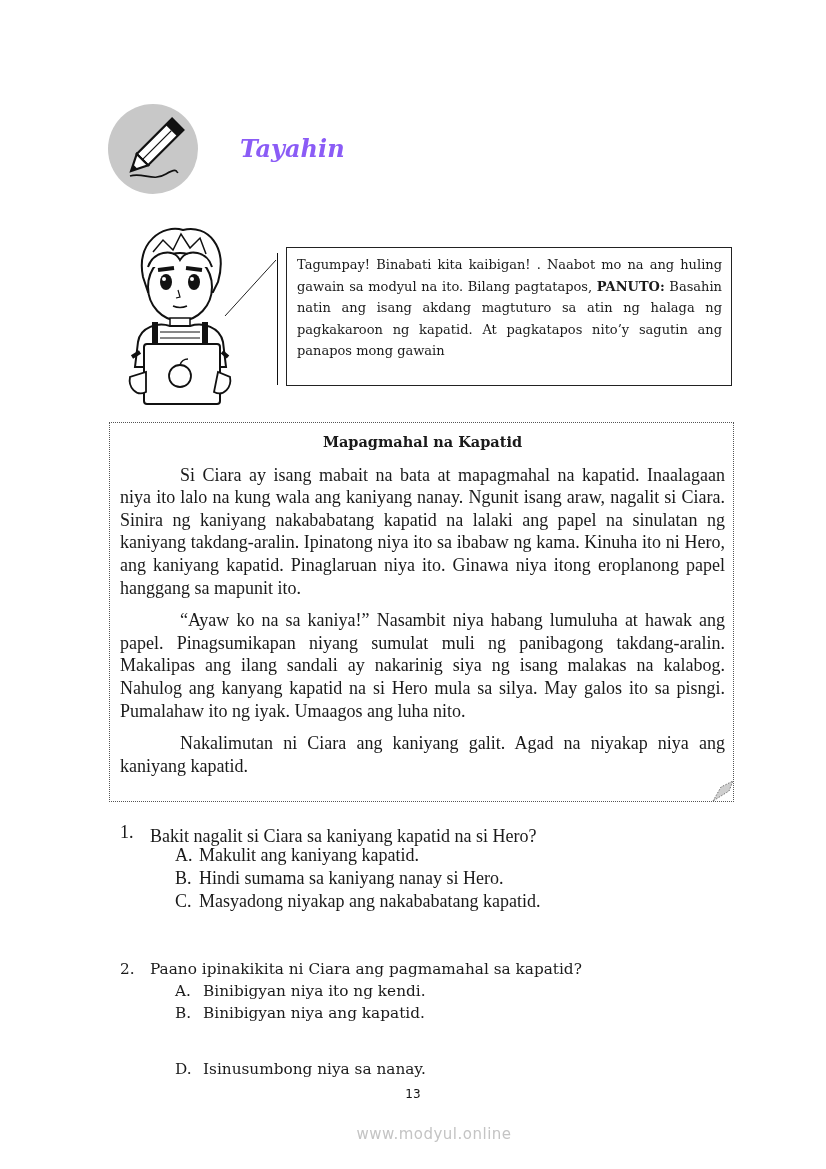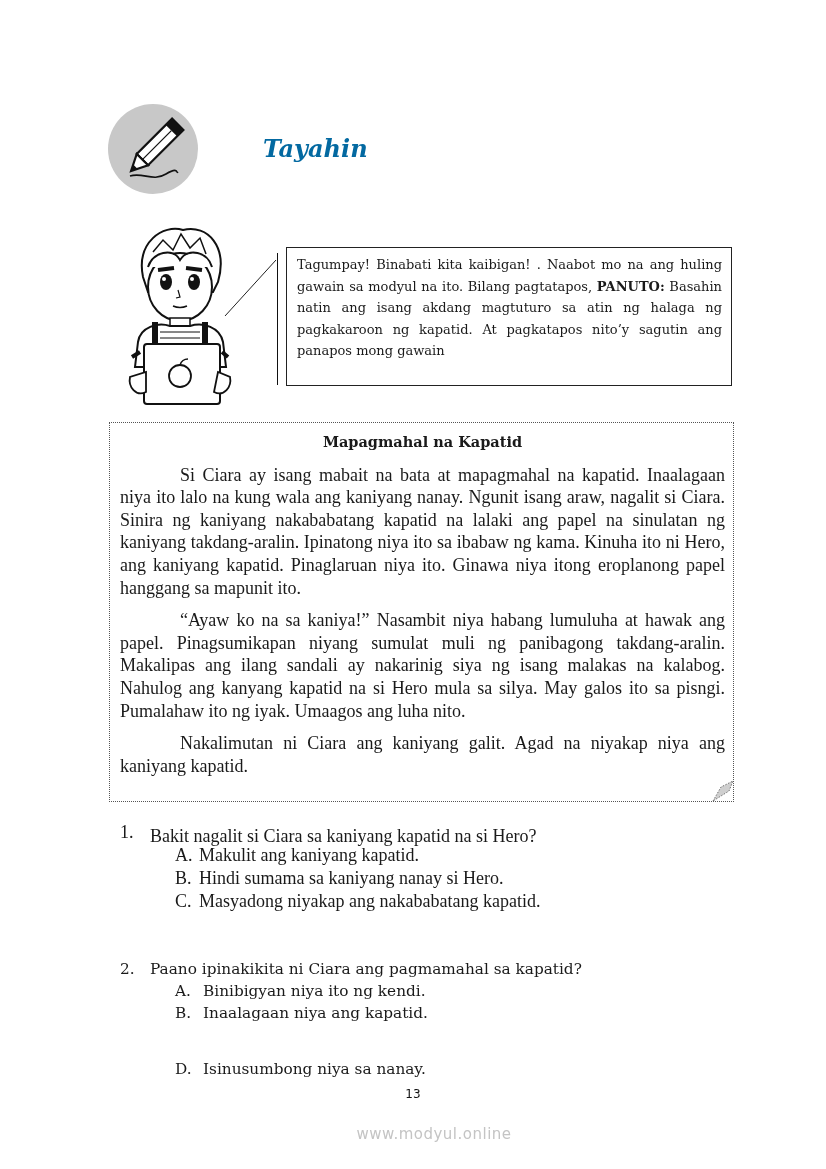--- a/index.html
+++ b/index.html
@@ -1,21 +1,21 @@
 <!DOCTYPE html>
 <html><head>
 <meta charset="utf-8">
 <style>
   html, body { margin:0; padding:0; background:#ffffff; }
   body { width:826px; height:1169px; position:relative; overflow:hidden; color:#1a1a1a;
          font-family:"DejaVu Serif", serif; }
   .abs { position:absolute; }
 
   .pencil-circle { left:108px; top:104px; width:90px; height:90px; border-radius:50%; background:#c8c8c8; }
-  .title { left:240px; top:134px; font-family:"DejaVu Serif", serif; font-weight:bold; font-style:italic; font-size:24px; color:#0369a1;margin-left:23px; }
+  .title { left:240px; top:134px; font-family:"DejaVu Serif", serif; font-weight:bold; font-style:italic; font-size:24px; color:#8b5cf6; }
 
   .boy { left:118px; top:222px; width:125px; height:185px; }
   .pointer { left:220px; top:250px; width:60px; height:70px; }
   .vline { left:277px; top:253px; width:1px; height:132px; background:#111; }
 
   .instr-box { left:286px; top:247px; width:446px; height:139px; border:1.3px solid #222; box-sizing:border-box;
                padding:6px 9px 0 10px; font-family:"DejaVu Serif", serif; font-size:13px; line-height:21.5px;
                text-align:justify; text-align-last:left; }
   .instr-box b { font-weight:bold; }
 
@@ -105,18 +105,18 @@
   <span class="stem" style="top:4px;font-family:Liberation Serif, serif;">Bakit nagalit si Ciara sa kaniyang kapatid na si Hero?</span>
   <div class="opt" style="top:23px;"><span class="letter">A.</span><span>Makulit ang kaniyang kapatid.</span></div>
   <div class="opt" style="top:46px;"><span class="letter">B.</span><span>Hindi sumama sa kaniyang nanay si Hero.</span></div>
   <div class="opt" style="top:69px;"><span class="letter">C.</span><span>Masyadong niyakap ang nakababatang kapatid.</span></div>
 </div>
 
 <div class="abs q q2" style="left:120px; top:958px; width:620px; height:120px;">
   <span class="num" style="top:0;">2.</span>
   <span class="stem" style="top:0;">Paano ipinakikita ni Ciara ang pagmamahal sa kapatid?</span>
   <div class="opt" style="top:22px;"><span class="letter">A.</span><span>Binibigyan niya ito ng kendi.</span></div>
-  <div class="opt" style="top:44px;"><span class="letter">B.</span><span>Inaalagaan niya ang kapatid.</span></div>
+  <div class="opt" style="top:44px;"><span class="letter">B.</span><span>Binibigyan niya ang kapatid.</span></div>
   <div class="opt" style="top:100px;"><span class="letter">D.</span><span>Isinusumbong niya sa nanay.</span></div>
 </div>
 
 <div class="abs pagenum">13</div>
 <div class="abs watermark">www.modyul.online</div>
 
 </body></html>

